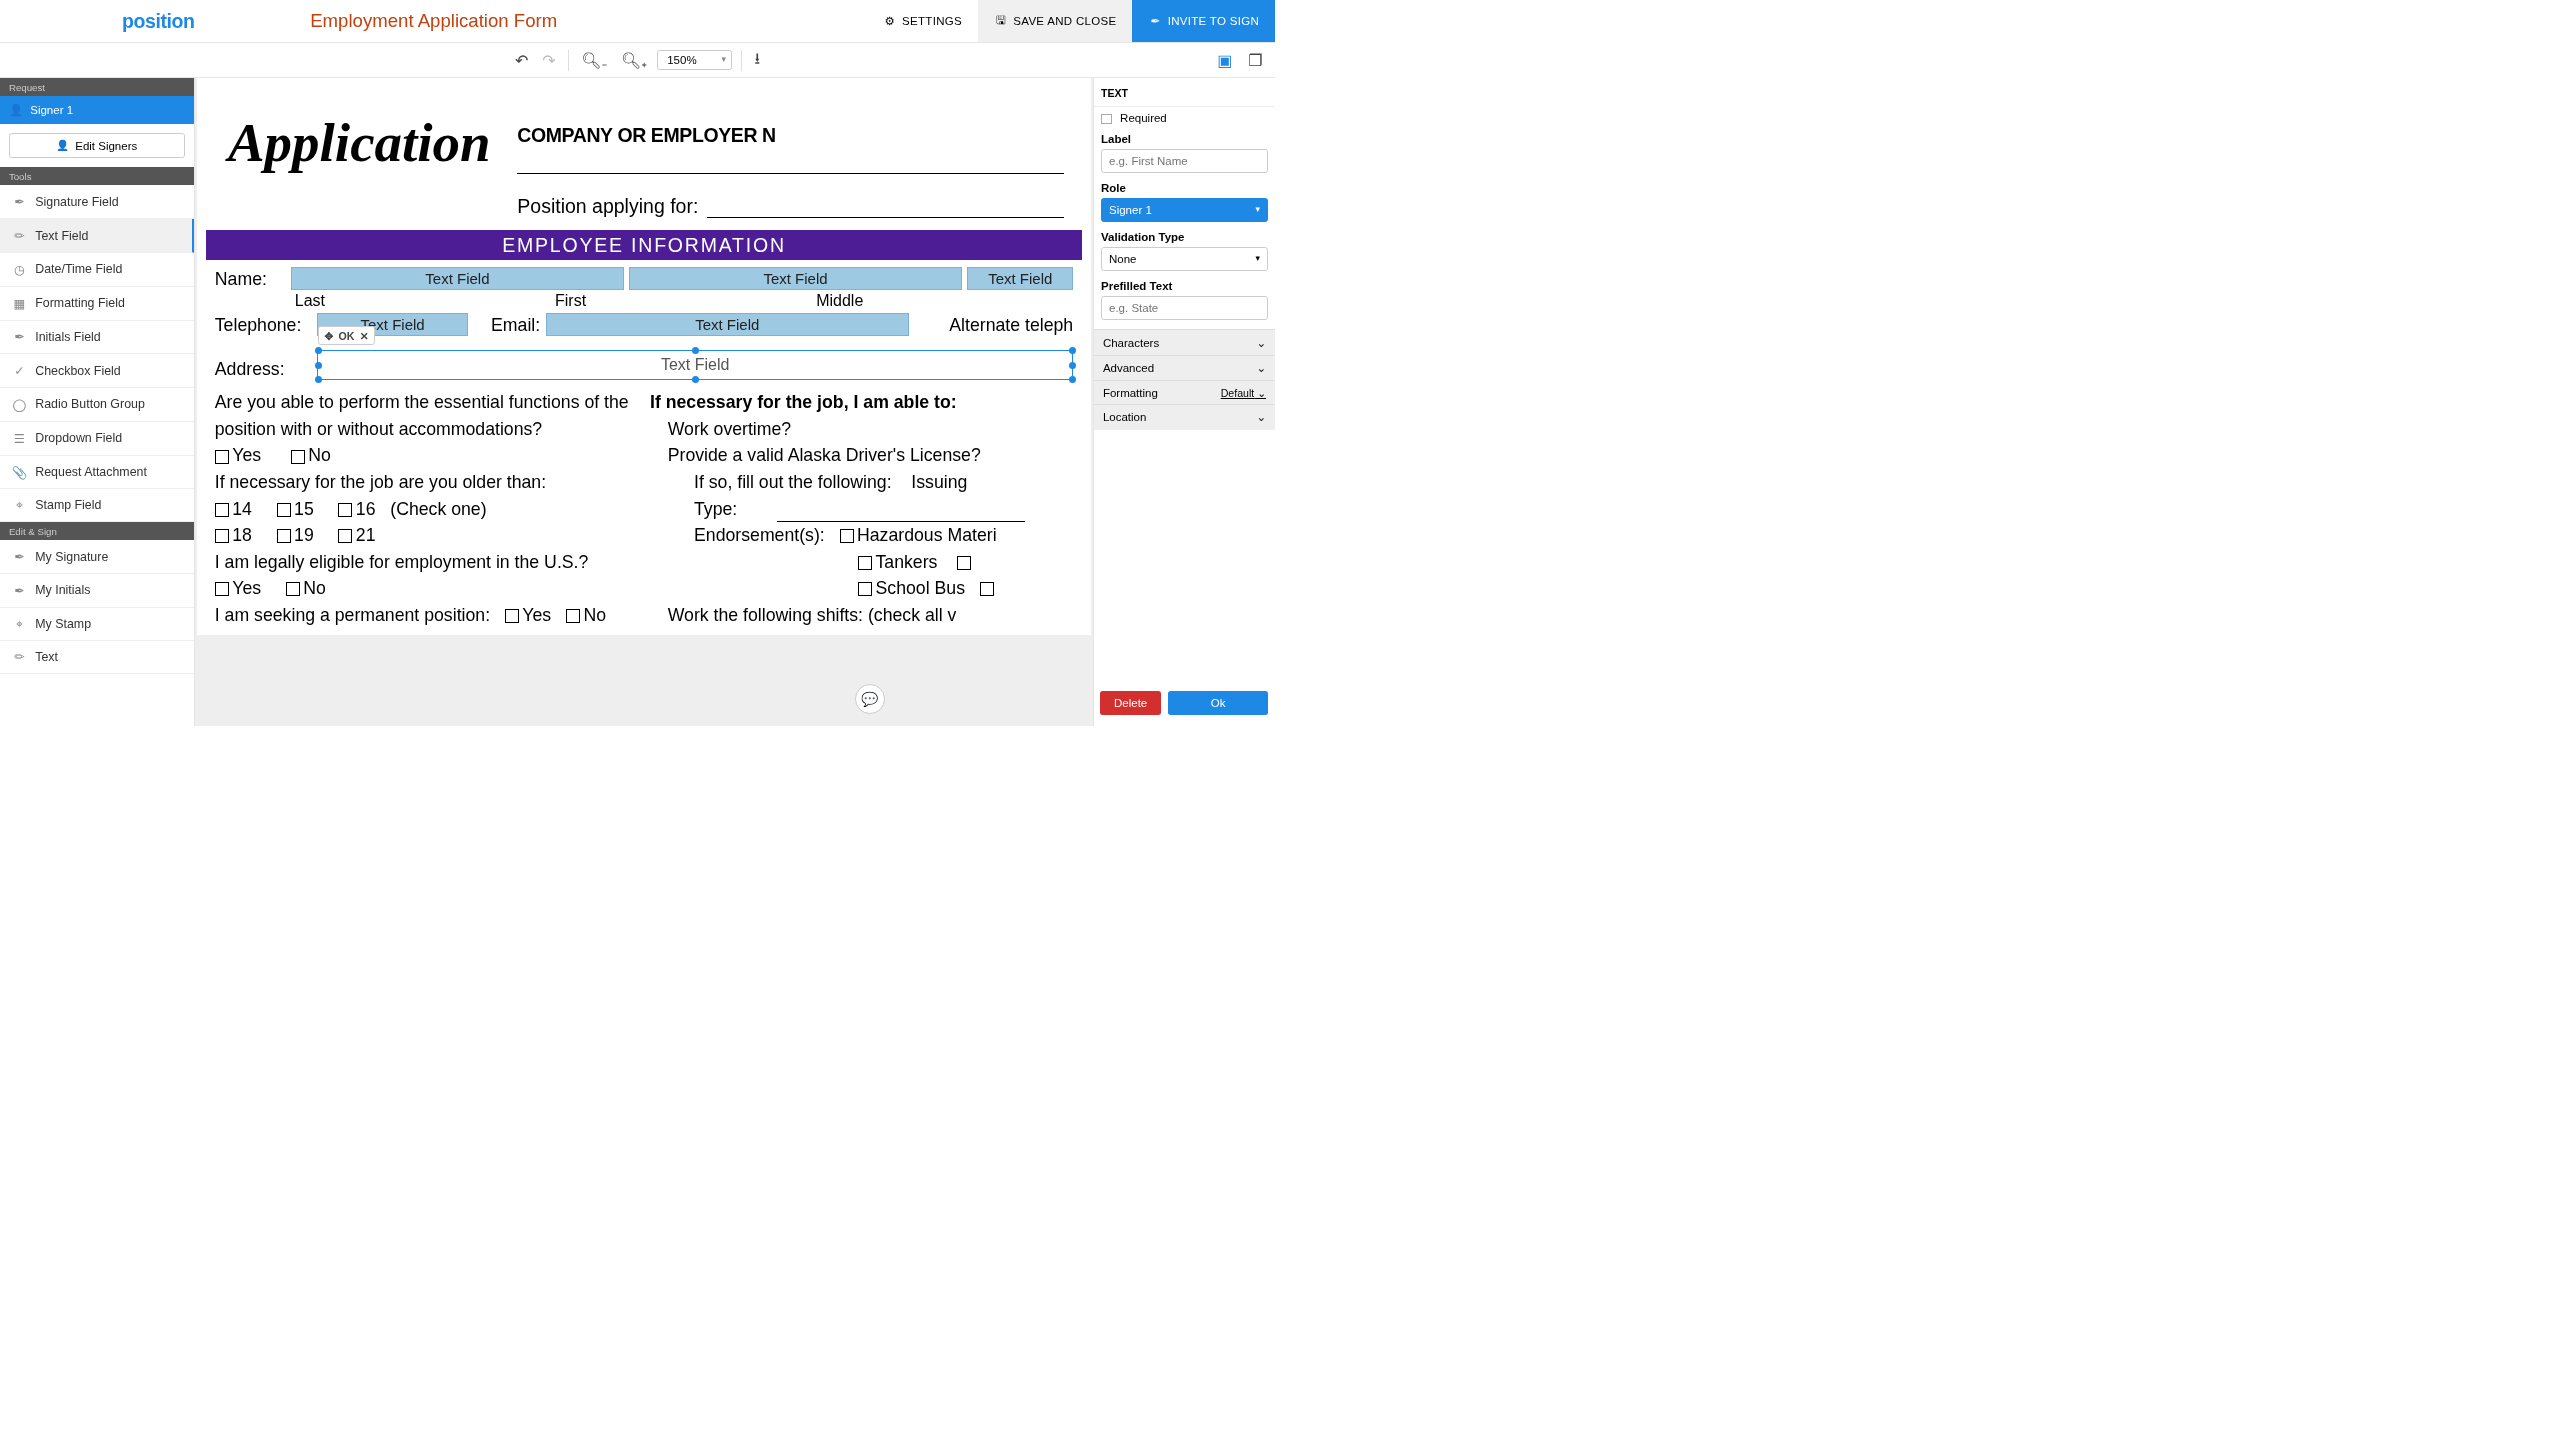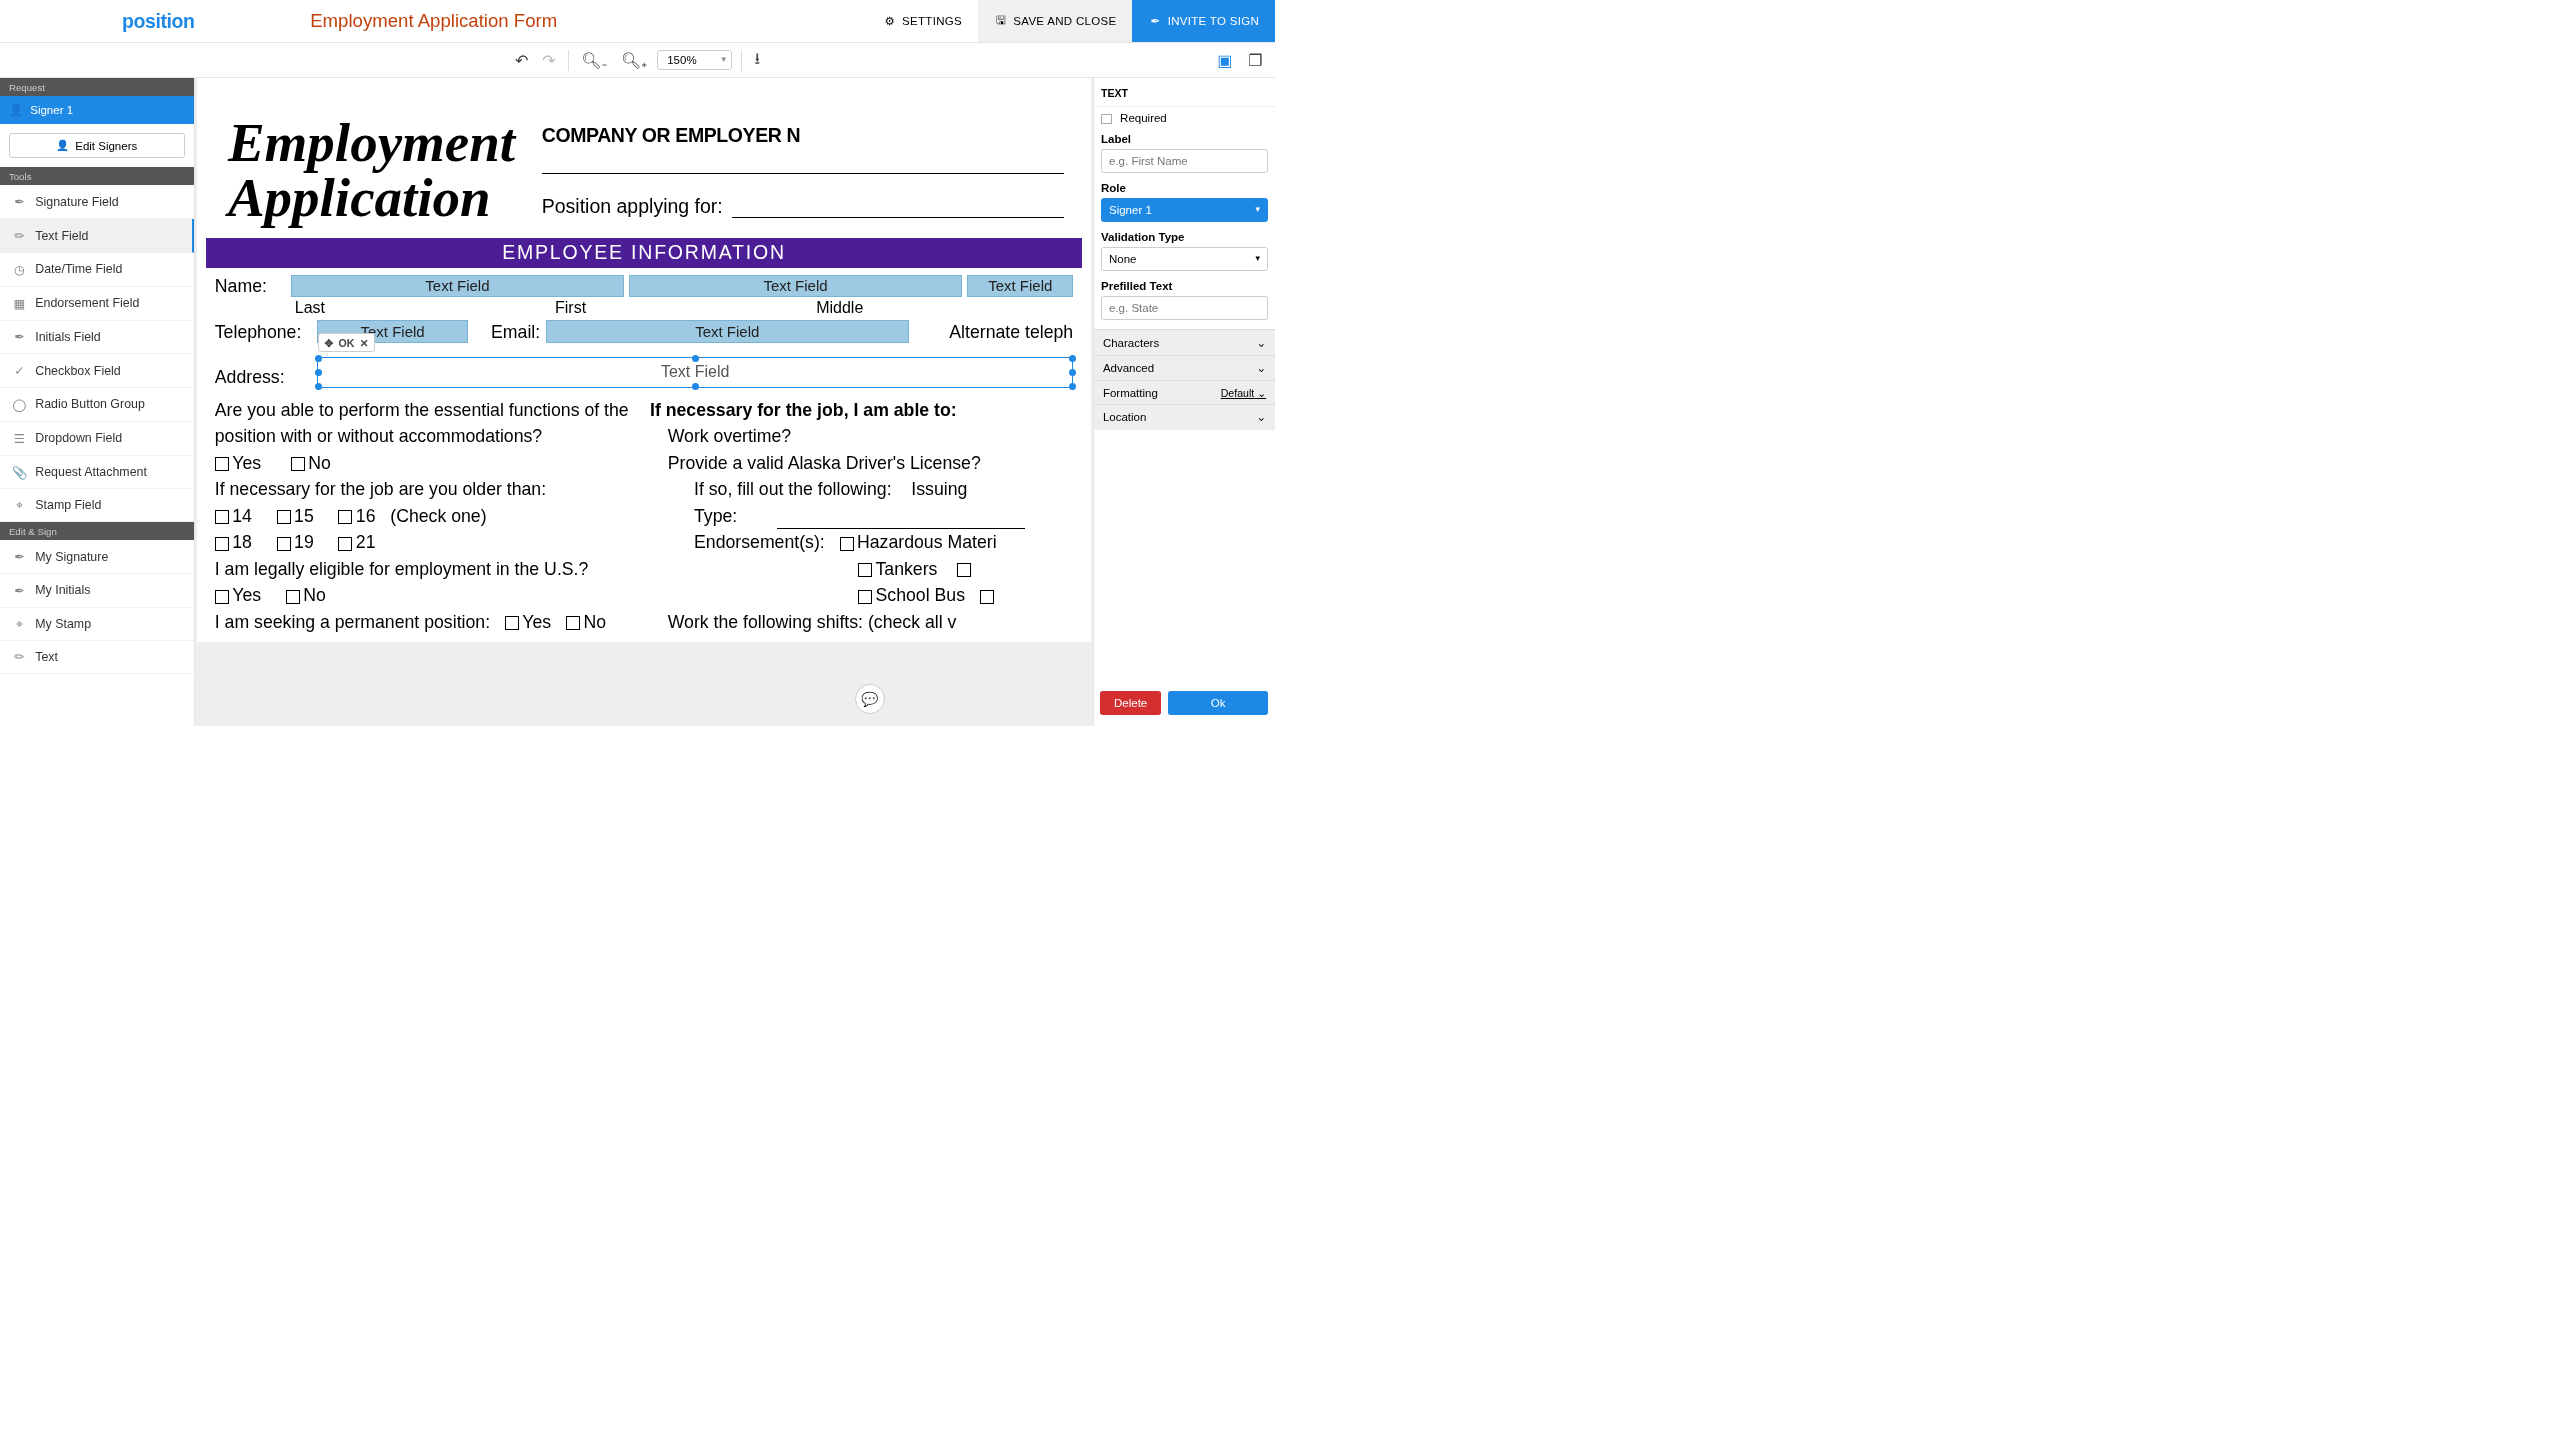--- a/index.html
+++ b/index.html
@@ -138,21 +138,21 @@
         <div class="tool-item active">
           <span class="tool-icon">✏</span>
           <span>Text Field</span>
         </div>
         <div class="tool-item">
           <span class="tool-icon">◷</span>
           <span>Date/Time Field</span>
         </div>
         <div class="tool-item">
           <span class="tool-icon">▦</span>
-          <span>Endorsement Field</span>
+          <span>Formatting Field</span>
         </div>
         <div class="tool-item">
           <span class="tool-icon">✒</span>
           <span>Initials Field</span>
         </div>
         <div class="tool-item">
           <span class="tool-icon">✓</span>
           <span>Checkbox Field</span>
         </div>
         <div class="tool-item">
@@ -190,21 +190,20 @@
           <span class="tool-icon">✏</span>
           <span>Text</span>
         </div>
       </div>
   </div>
 
   <div class="canvas-area">
     <div class="document">
       <div class="doc-header">
         <div>
-          <div class="doc-heading">Employment</div>
           <div class="doc-heading">Application</div>
         </div>
         <div class="doc-right">
           <div style="letter-spacing:-0.4px; white-space:nowrap; overflow:hidden;">COMPANY OR EMPLOYER N</div>
           <div class="line"></div>
           <div class="label">
             <span>Position applying for:</span>
               <div class="line"></div>
           </div>
         </div>

